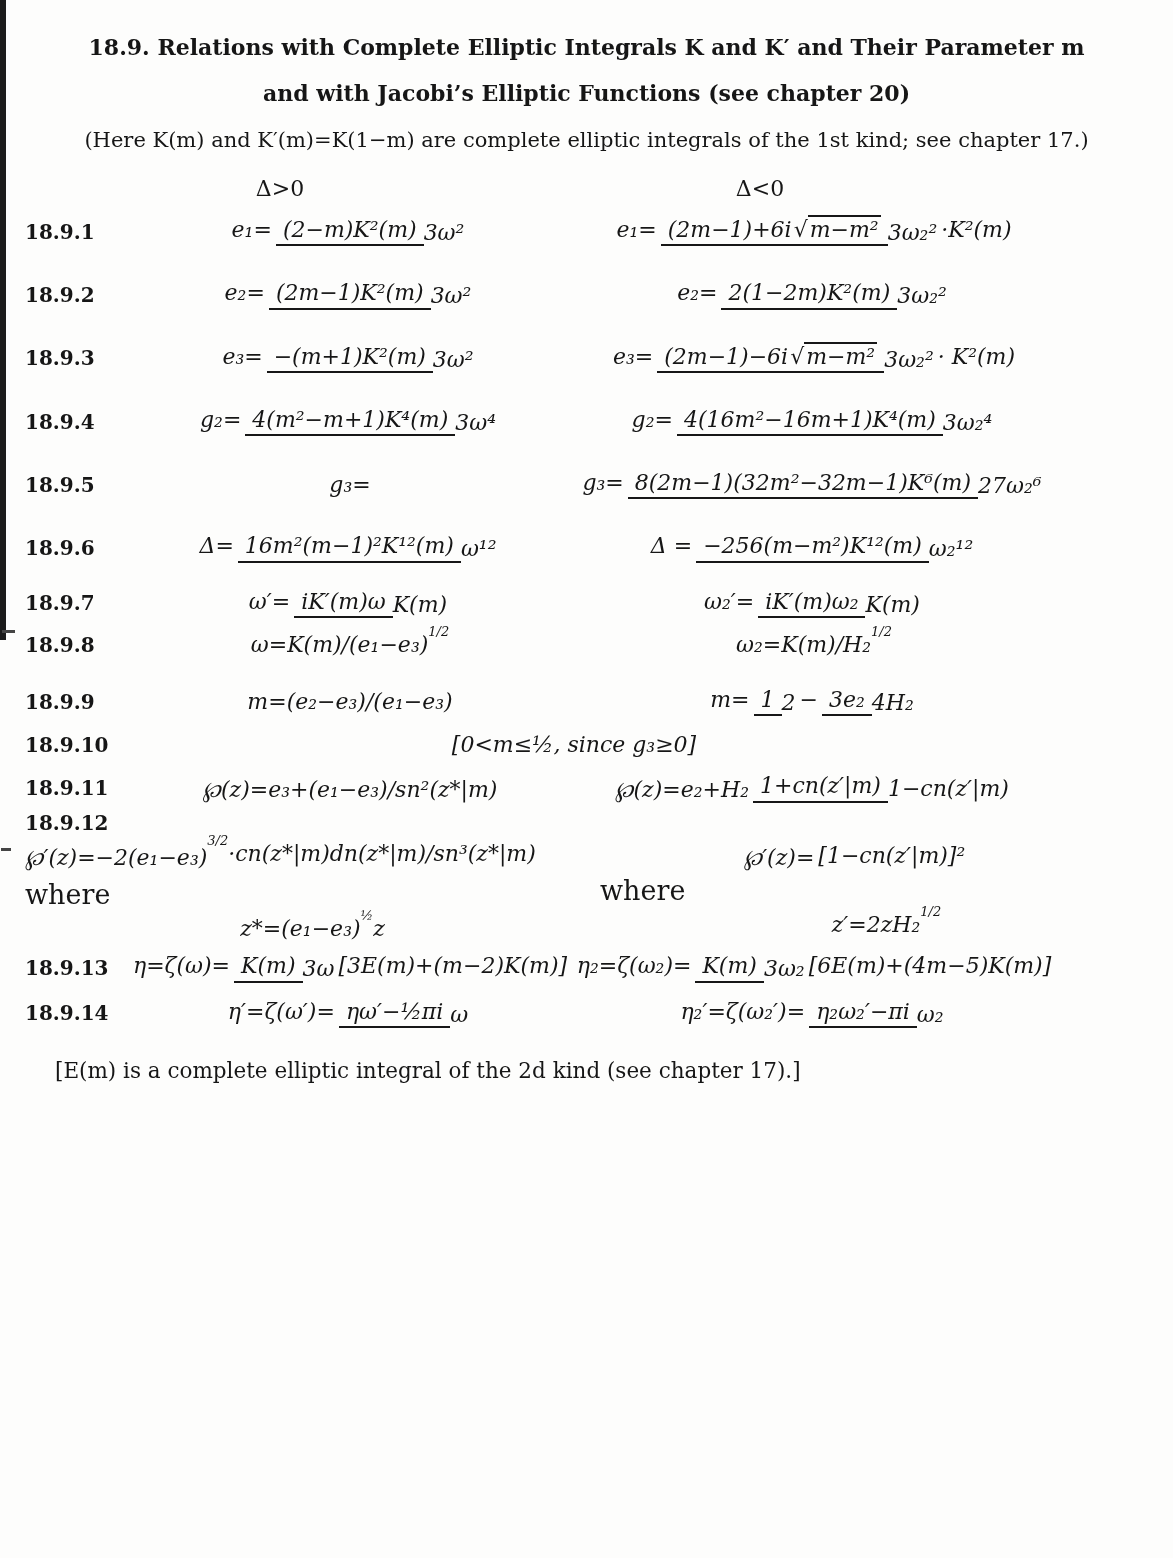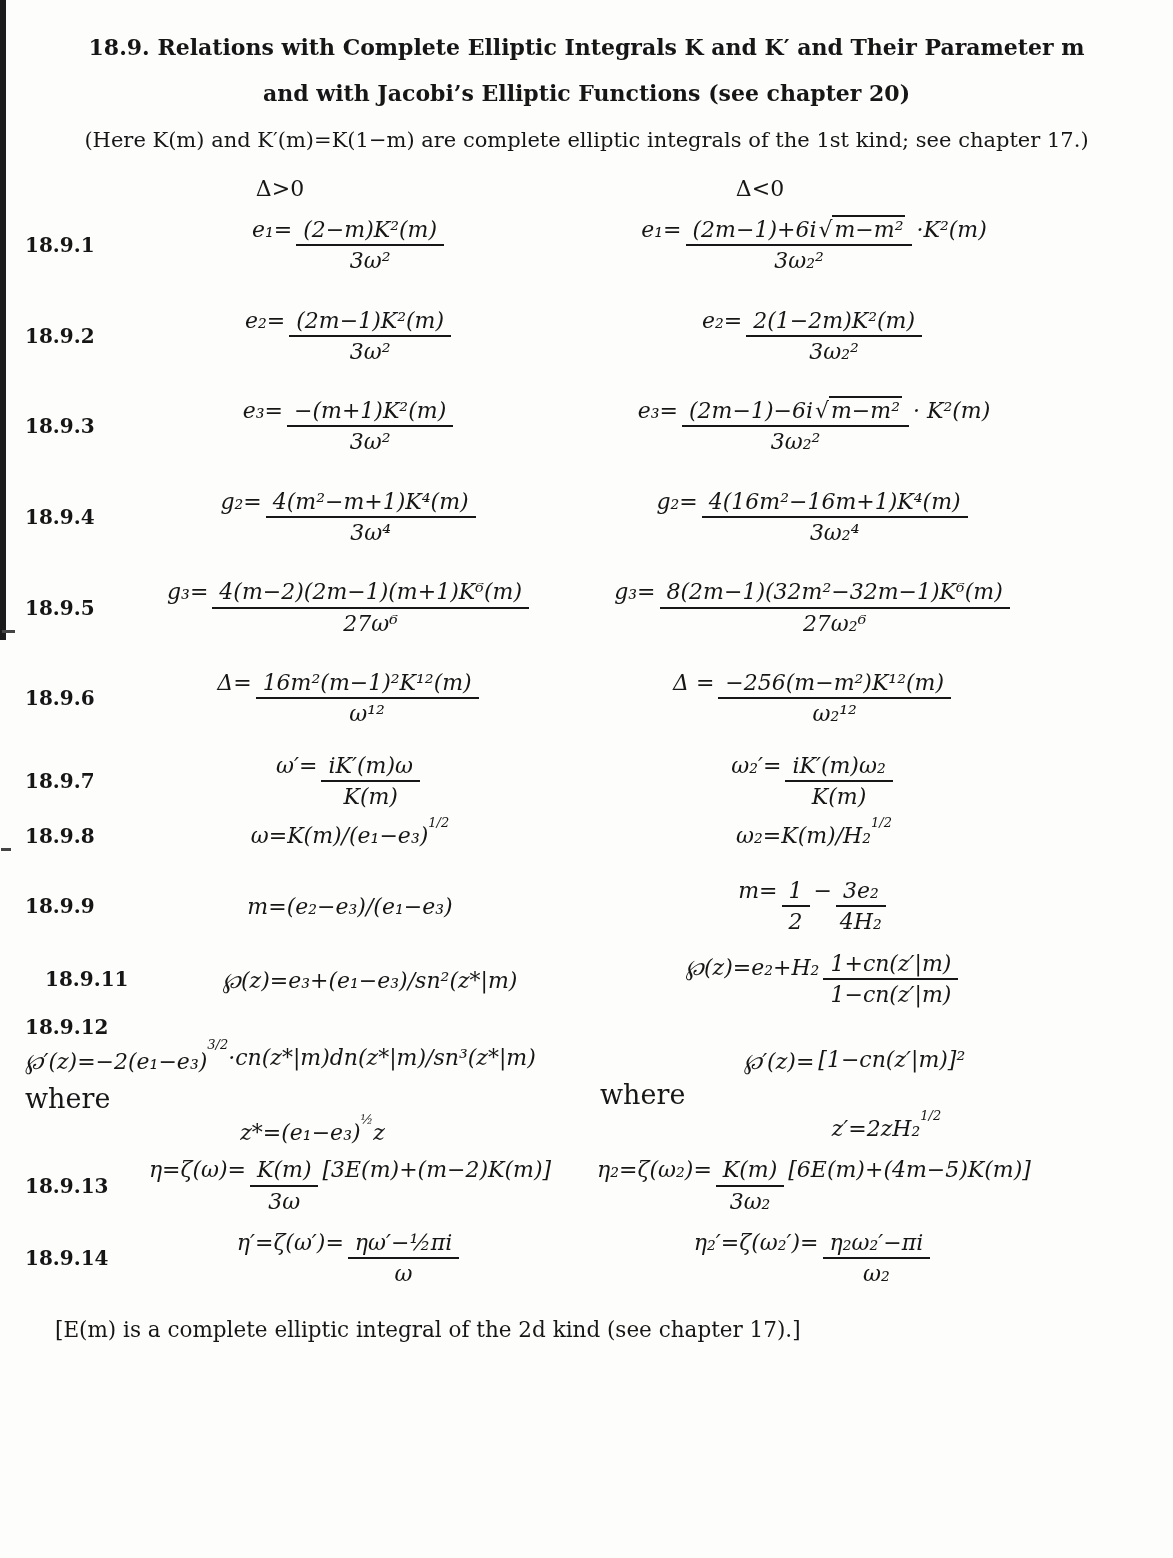--- a/index.html
+++ b/index.html
@@ -38,35 +38,35 @@
   .eqnum{width:100px;flex-shrink:0;font-weight:700;font-size:20px;font-style:normal;}
   .cl{width:450px;display:flex;justify-content:center;}
   .cr{flex:1;display:flex;justify-content:center;padding-right:120px;}
   .ccenter{flex:1;display:flex;justify-content:center;padding-right:150px;}
 
   .formula{
     font-style:italic;font-size:22px;white-space:nowrap;
     display:inline-flex;align-items:flex-start;
   }
   .mt{display:inline;}
-  .mfrac{display:inline-flex;flex-direction:column;align-items:center;
+  .mfrac{display:inline-flex;flex-direction:row;align-items:center;
          vertical-align:middle;margin:0 4px;line-height:1.15;text-align:center;}
   .fnum{border-bottom:2px solid #171717;padding:0 7px 2px;display:inline-block;}
   .fden{padding-top:2px;display:inline-block;}
   .msup{font-size:13px;line-height:0;vertical-align:9px;font-style:italic;}
   .mrad{white-space:nowrap;margin-left:2px;}
   .mrad .rsign{font-style:normal;}
   .mrad .rbar{border-top:2px solid #171717;padding:0 2px;}
 
   .mb1{margin-bottom:34px;}  
   .mb2{margin-bottom:26px;}  
   .mb3{margin-bottom:14px;}  
   .mb4{margin-bottom:30px;}  
   .mb5{margin-bottom:16px;}
-  .mb6{margin-bottom:8px;margin-left:20px;}
+  .mb6{margin-bottom:8px;}
 
   .row12{margin-bottom:12px;}
   .row12 .eqnum{margin-bottom:6px;}
   .r12-cols{display:flex;}
   .r12-left{width:575px;}
   .r12-right{flex:1;}
   .r12-main-left{display:flex;justify-content:flex-start;}
   .r12-main-right{display:flex;justify-content:center;padding-right:60px;}
   .where{font-size:27px;font-style:normal;margin-top:8px;}
   .r12-sub{display:flex;justify-content:center;margin-top:6px;}
@@ -183,24 +183,20 @@
             </span>
           </span>
         </div>
     </div>
 
     <div class="eqrow mb1">
       <div class="eqnum">18.9.5</div>
       <div class="cl">
           <span class="formula">
             <span class="mt">g₃=</span>
-            <span class="mfrac">
-              <span class="fnum"><span class="mt">4(m−2)(2m−1)(m+1)K⁶(m)</span></span>
-              <span class="fden"><span class="mt">27ω⁶</span></span>
-            </span>
           </span>
         </div>
       <div class="cr">
           <span class="formula">
             <span class="mt">g₃=</span>
             <span class="mfrac">
               <span class="fnum"><span class="mt">8(2m−1)(32m²−32m−1)K⁶(m)</span></span>
               <span class="fden"><span class="mt">27ω₂⁶</span></span>
             </span>
           </span>
@@ -283,20 +279,28 @@
             </span>
             <span class="mt">−</span>
             <span class="mfrac">
               <span class="fnum"><span class="mt">3e₂</span></span>
               <span class="fden"><span class="mt">4H₂</span></span>
             </span>
           </span>
         </div>
     </div>
 
+    <div class="eqrow mb5">
+      <div class="eqnum">18.9.10</div>
+      <div class="ccenter">
+          <span class="formula">
+            <span class="mt">[0&lt;m≤½, since g₃≥0]</span>
+          </span>
+        </div>
+    </div>
 
     <div class="eqrow mb6">
       <div class="eqnum">18.9.11</div>
       <div class="cl">
           <span class="formula">
             <span class="mt">℘(z)=e₃+(e₁−e₃)/sn²(z*|m)</span>
           </span>
         </div>
       <div class="cr">
           <span class="formula">

